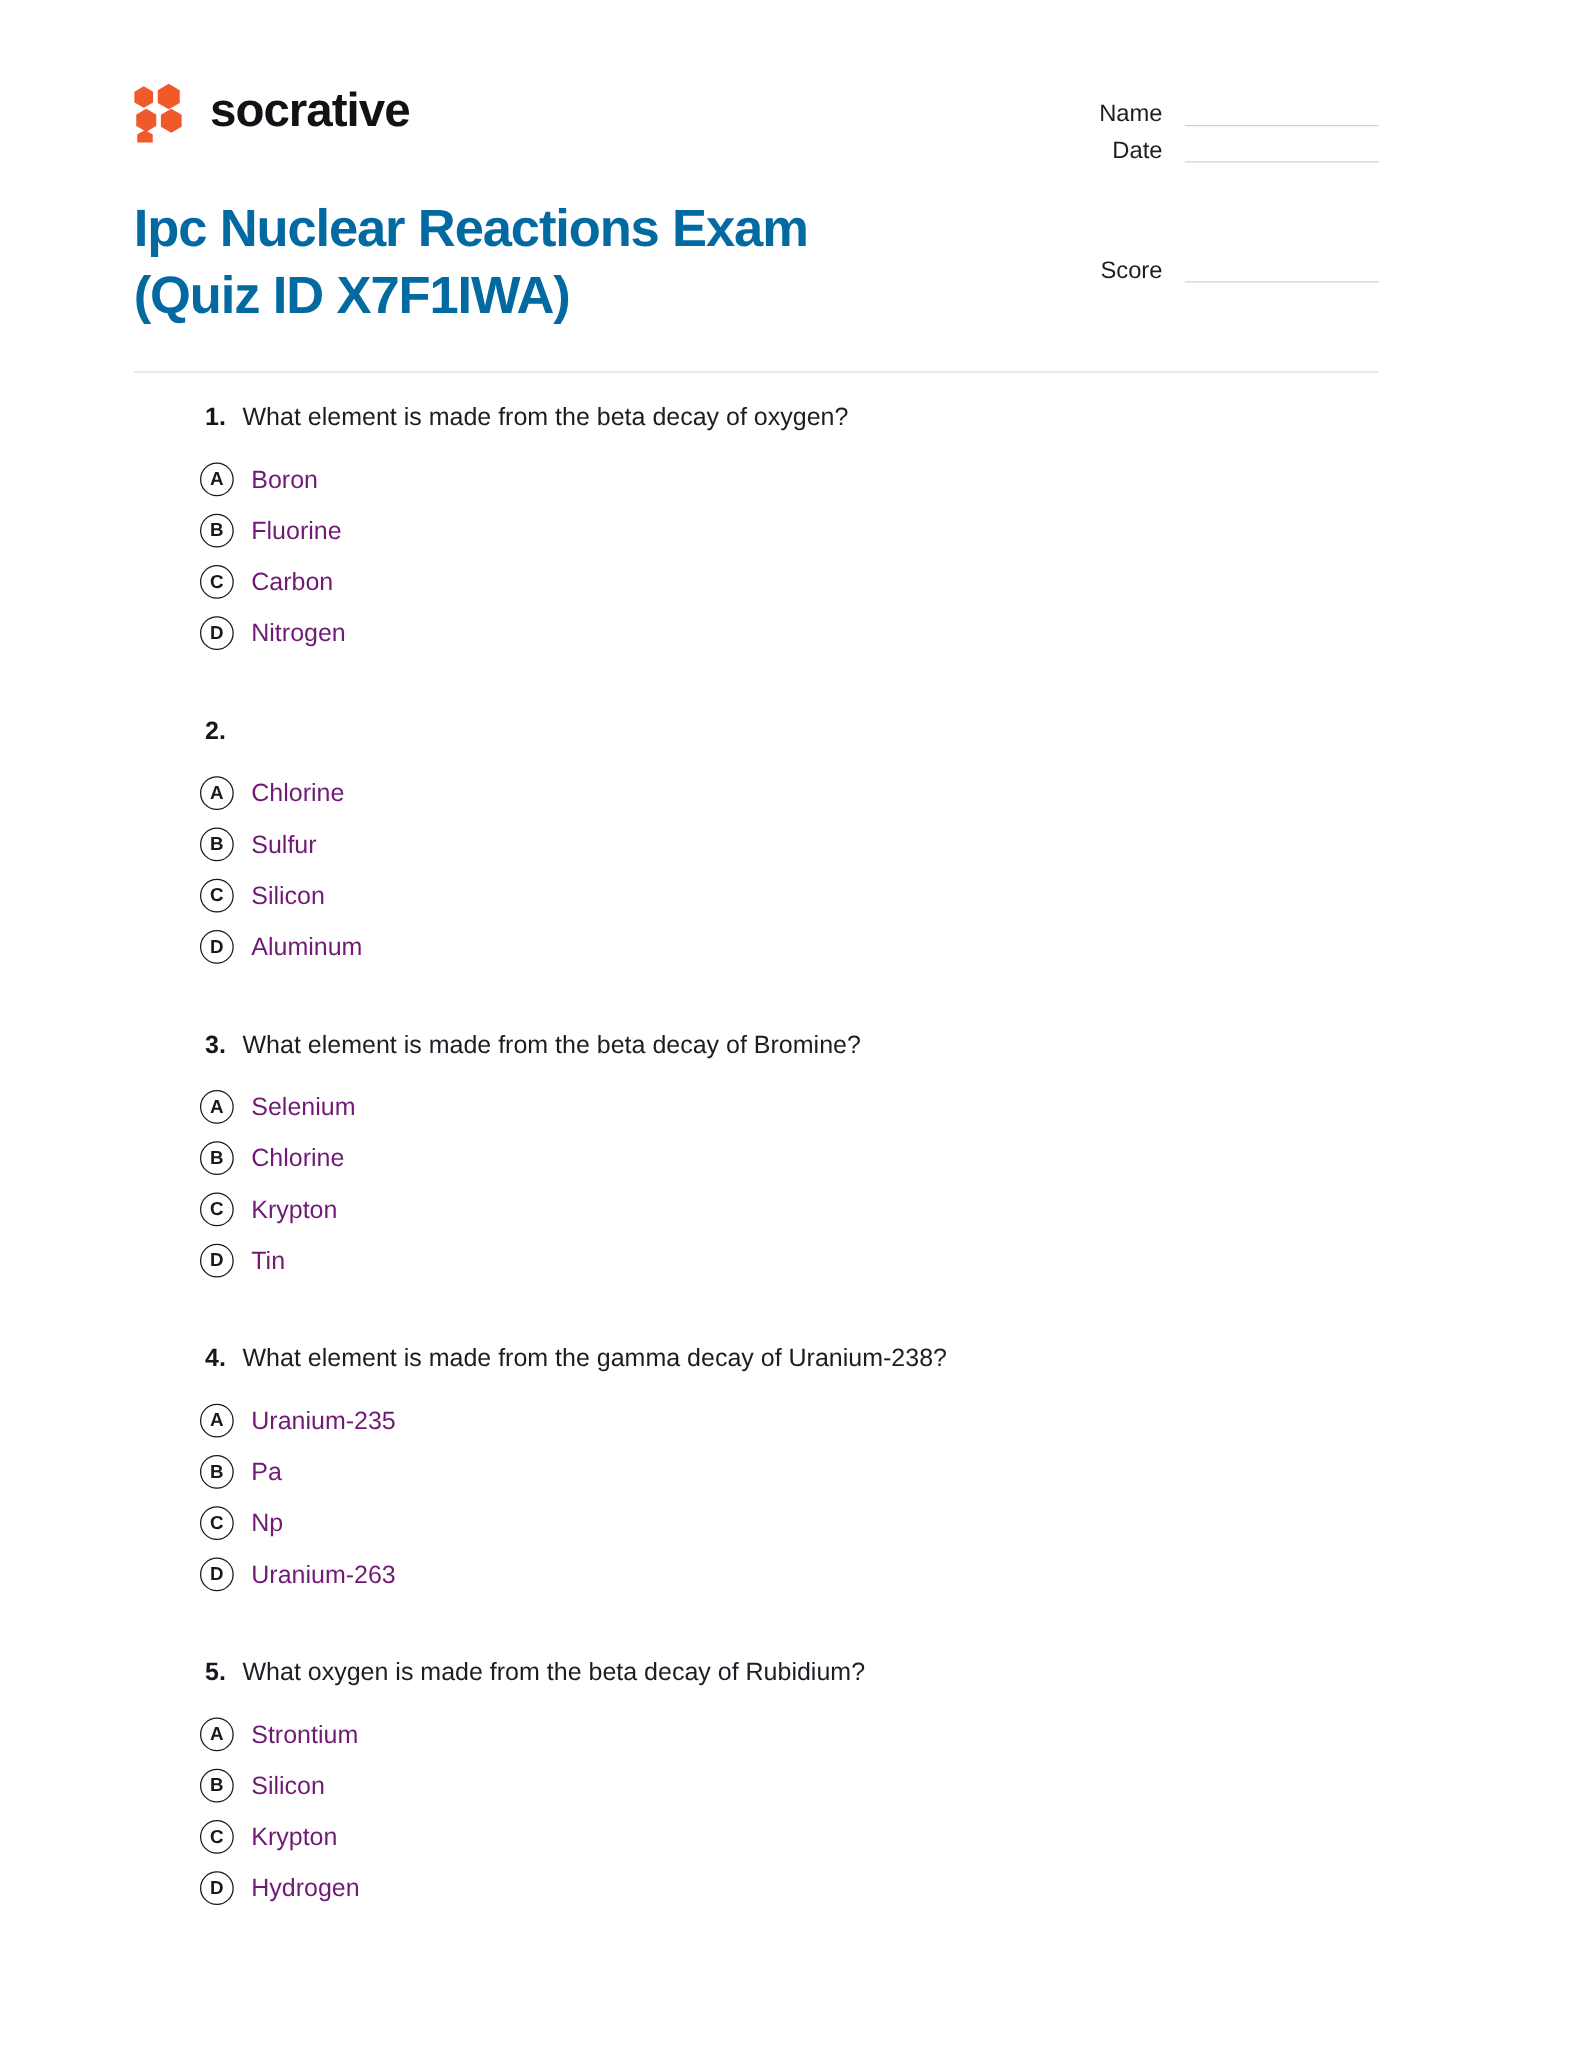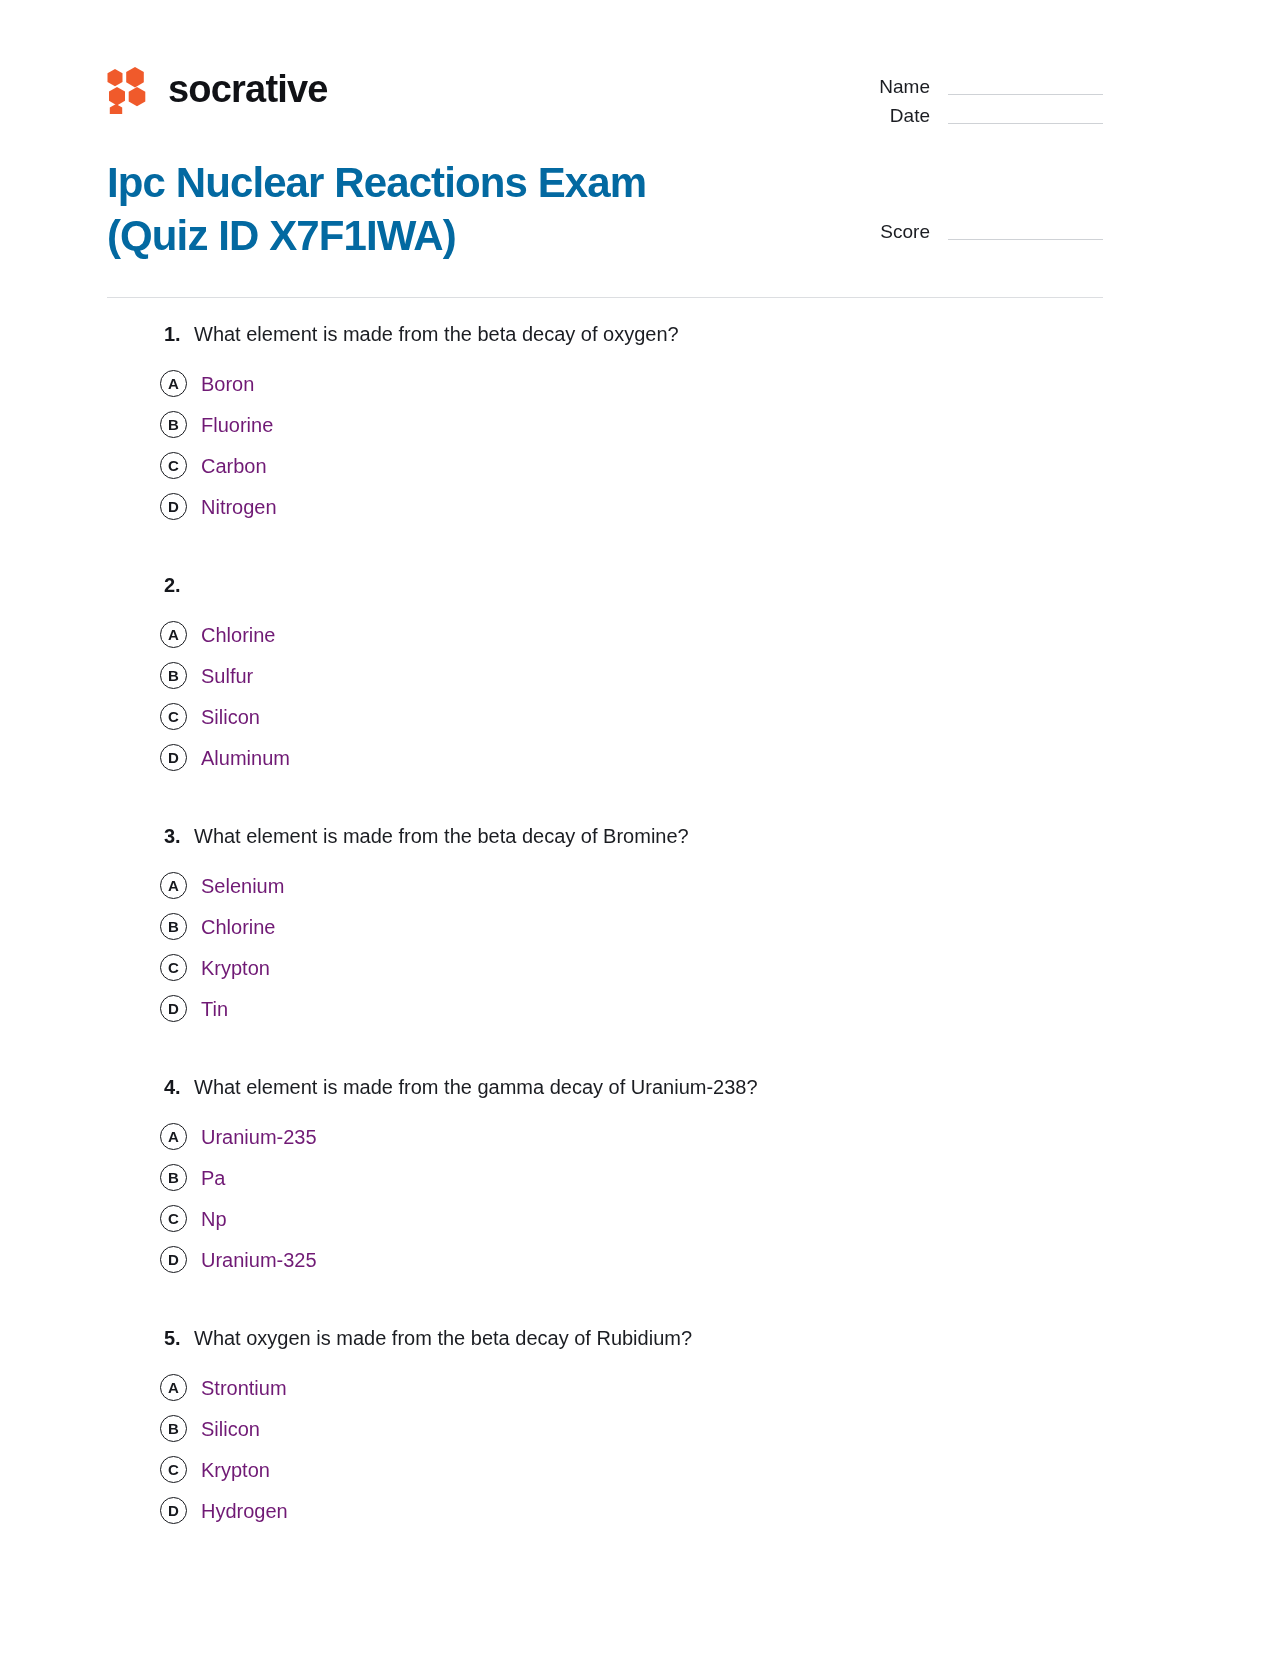--- a/index.html
+++ b/index.html
@@ -58,21 +58,21 @@
   
   .fields {
     position: absolute;
     right: 172px;
     top: 72px;
     width: 230px;
   }
 
   .field-row {
     display: flex;
-    align-items: center;
+    align-items: flex-end;
     justify-content: flex-end;
     height: 29px;
   }
 
   .field-label {
     font-size: 19px;
     color: #1b1d22;
     white-space: nowrap;
     line-height: 1;
   }
@@ -83,21 +83,20 @@
     margin-left: 18px;
     border-bottom: 1.5px solid #cfd2d6;
     height: 17px;
   }
 
   .fields-score {
     position: absolute;
     right: 172px;
     top: 197px;
     width: 230px;
-    margin-top: 20px;
   }
 
   
   .quiz-title {
     position: absolute;
     left: 107px;
     top: 156px;
     width: 700px;
     font-size: 42px;
     font-weight: 700;
@@ -307,21 +306,21 @@
         <div class="option-row">
           <span class="option-bubble">B</span>
           <span class="option-label">Pa</span>
         </div>
         <div class="option-row">
           <span class="option-bubble">C</span>
           <span class="option-label">Np</span>
         </div>
         <div class="option-row">
           <span class="option-bubble">D</span>
-          <span class="option-label">Uranium-325</span>
+          <span class="option-label">Uranium-263</span>
         </div>
       </div>
       <div class="question-block">
         <div class="question-head">
           <span class="question-num">5.</span>
           <span class="question-text">What oxygen is made from the beta decay of Rubidium?</span>
         </div>
         <div class="option-row">
           <span class="option-bubble">A</span>
           <span class="option-label">Strontium</span>

